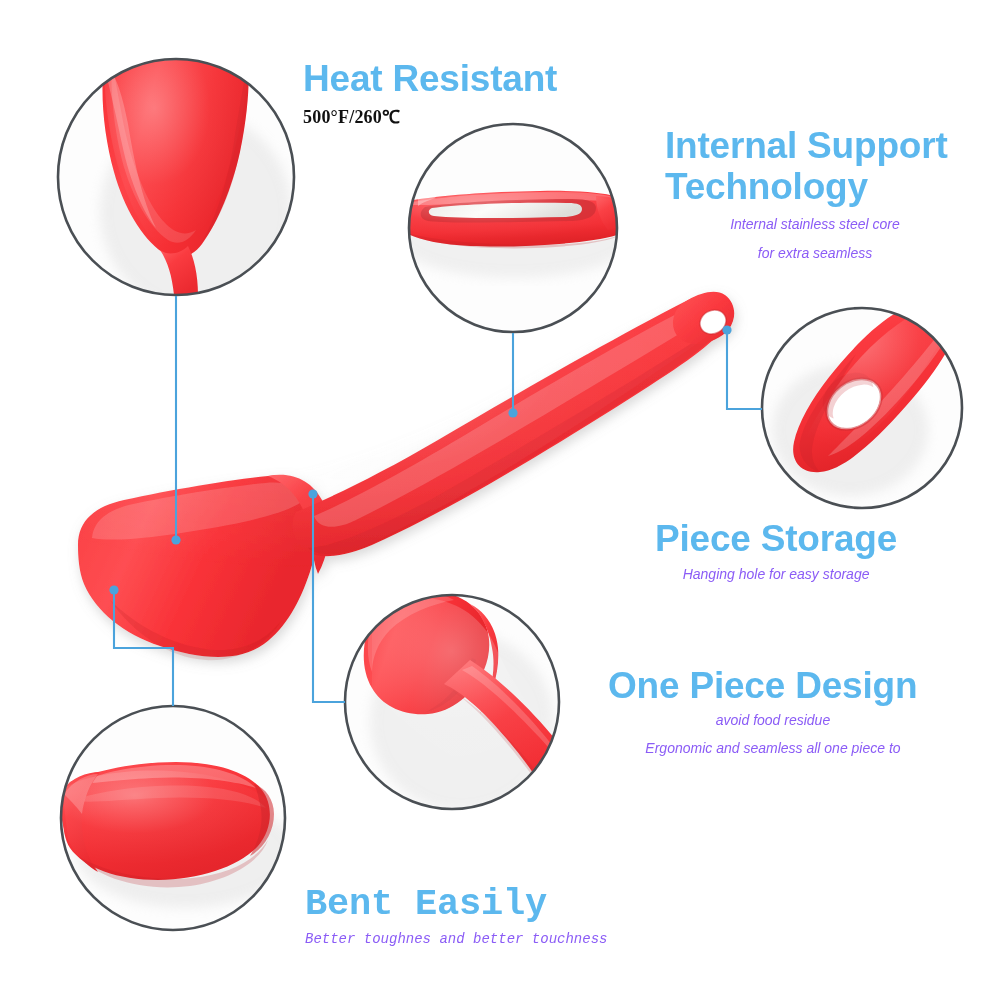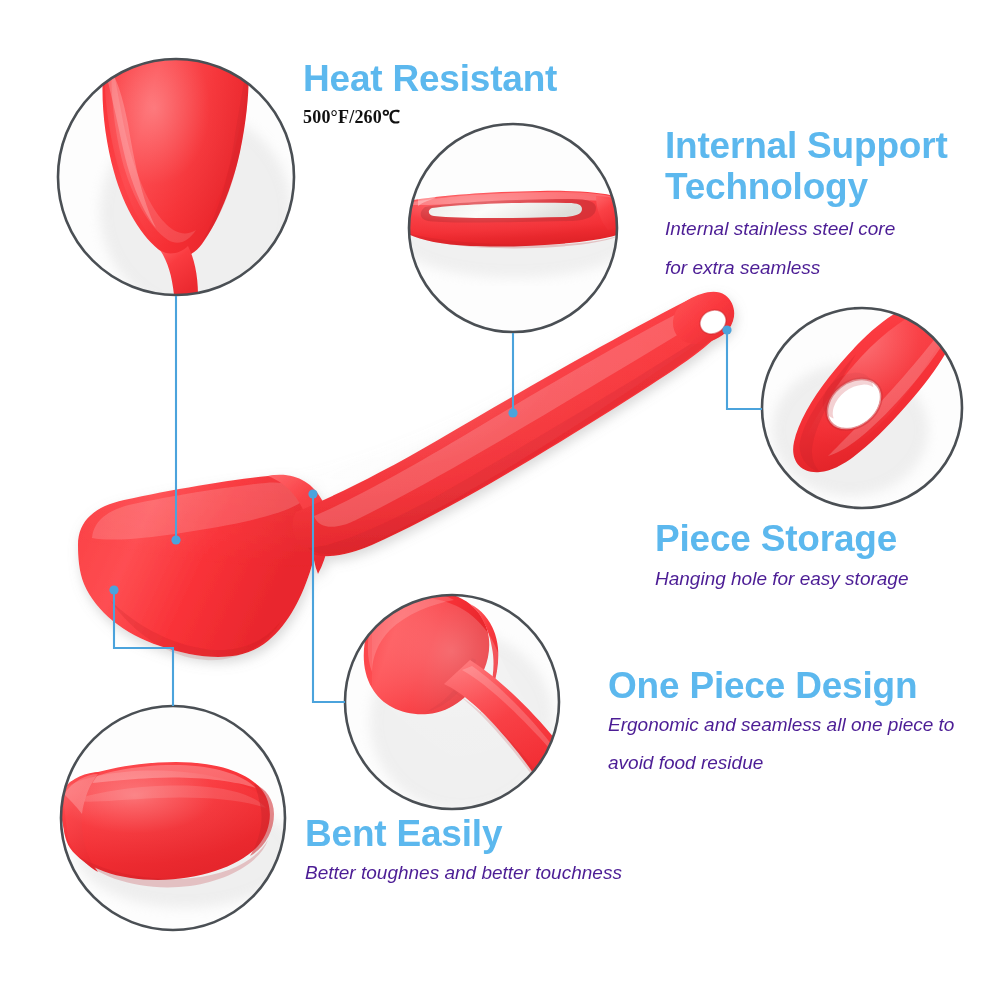--- a/index.html
+++ b/index.html
@@ -19,43 +19,44 @@
   .c-title{
     color:#5CB8EE;
     font-weight:bold;
     font-size:37px;
     line-height:1.12;
     letter-spacing:-0.2px;
     white-space:nowrap;
   }
   .c-title.wrap{white-space:normal;}
   .c-sub{
-    color:#4c1d95;
+    color:#8b5cf6;
     font-style:italic;
-    font-size:19px;
+    font-size:14px;
     line-height:1.9;
     font-weight:normal;
+    text-align:center;
   }
   .c-sub.nowrap{white-space:nowrap;}
   .c-temp{
     color:#111111;
     font-weight:bold;
     font-size:18px;
     letter-spacing:0.2px;
     white-space:nowrap;
   }
   #heat-block{left:303px;top:58px;}
   #heat-block .c-temp{margin-top:5px;font-family:Liberation Serif, serif;}
   #internal-block{left:665px;top:125px;width:300px;}
   #internal-block .c-sub{margin-top:3px;}
   #storage-block{left:655px;top:518px;}
   #storage-block .c-sub{margin-top:2px;}
   #onepiece-block{left:608px;top:665px;width:330px;}
   #onepiece-block .c-sub{margin-top:1px;}
-  #bent-block{left:305px;top:813px;}
+  #bent-block{left:305px;top:884px;font-family:Liberation Mono, monospace;}
   #bent-block .c-sub{margin-top:1px;}
 </style>
 </head>
 <body>
 
 <div id="stage">
 
   <svg class="layer" viewBox="0 0 1000 1000" width="1000" height="1000">
     <defs>
 
@@ -457,22 +458,22 @@
       <div class="c-sub nowrap">for extra seamless</div>
     </div>
 
     <div class="callout" id="storage-block">
       <div class="c-title">Piece Storage</div>
       <div class="c-sub nowrap">Hanging hole for easy storage</div>
     </div>
 
     <div class="callout" id="onepiece-block">
       <div class="c-title">One Piece Design</div>
+      <div class="c-sub nowrap">avoid food residue</div>
       <div class="c-sub nowrap">Ergonomic and seamless all one piece to</div>
-      <div class="c-sub nowrap">avoid food residue</div>
     </div>
 
     <div class="callout" id="bent-block">
       <div class="c-title">Bent Easily</div>
       <div class="c-sub nowrap">Better toughnes and better touchness</div>
     </div>
 
   </div>
 </div>
 

